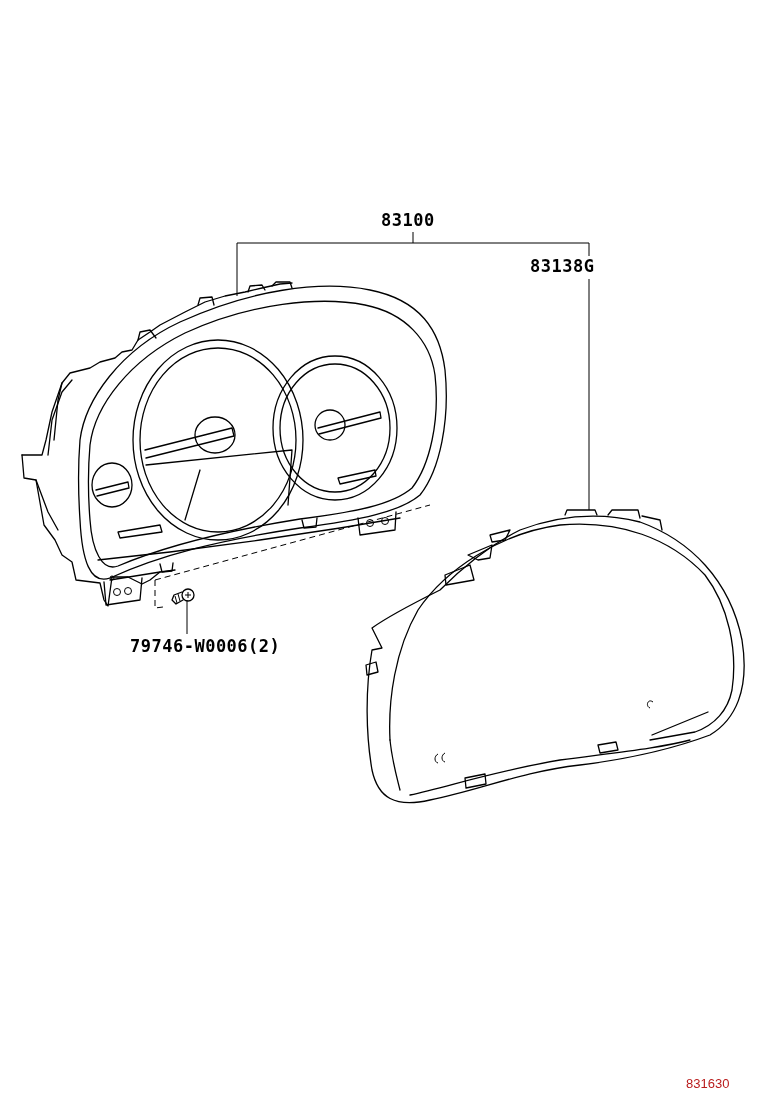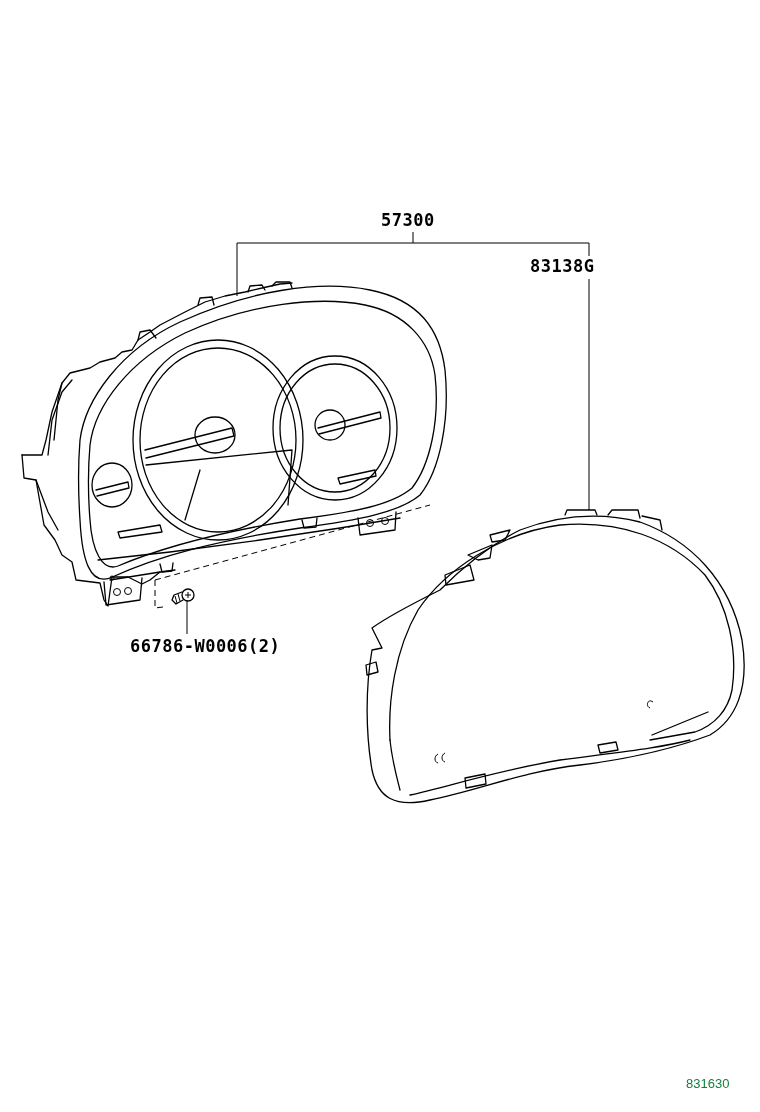--- a/index.html
+++ b/index.html
@@ -1,19 +1,19 @@
 <!DOCTYPE html>
 <html><head>
 <meta charset="utf-8">
 <style>
   html, body { margin: 0; padding: 0; background: #ffffff; }
   body { width: 760px; height: 1112px; position: relative; overflow: hidden; font-family: "DejaVu Sans Mono", "Liberation Mono", monospace; }
   .canvas { position: absolute; left: 0; top: 0; width: 760px; height: 1112px; }
   .label { position: absolute; font-family: "DejaVu Sans Mono", "Liberation Mono", monospace; font-weight: bold; color: #000; font-size: 17px; letter-spacing: 0.5px; white-space: nowrap; line-height: 1; }
-  .figno { position: absolute; font-family: "Liberation Sans", "DejaVu Sans", sans-serif; font-size: 13px; color: #15803d; white-space: nowrap; line-height: 1; }
+  .figno { position: absolute; font-family: "Liberation Sans", "DejaVu Sans", sans-serif; font-size: 13px; color: #b91c1c; white-space: nowrap; line-height: 1; }
   svg { position: absolute; left: 0; top: 0; }
   .ln { fill: none; stroke: #000; stroke-width: 1.3; stroke-linejoin: round; stroke-linecap: round; }
   .thin { fill: none; stroke: #000; stroke-width: 1; }
   .dash { fill: none; stroke: #000; stroke-width: 1; stroke-dasharray: 6 4; }
 </style>
 </head>
 <body>
 
 <div class="canvas">
 
@@ -112,18 +112,18 @@
       <path class="ln" d="M465,778 L485,774 L486,784 L466,788 Z"></path>
       <path class="ln" d="M598,745 L616,742 L618,750 L600,753 Z"></path>
       <path class="ln" d="M652,735 L708,712"></path>
 
       <path class="thin" d="M438,754 C434,756 434,762 438,763"></path>
       <path class="thin" d="M445,753 C441,755 441,761 445,762"></path>
       <path class="thin" d="M653,702 C648,698 645,706 650,708"></path>
     </g>
   </svg>
 
-  <div class="label" style="left:381px; top:212px;">57300</div>
+  <div class="label" style="left:381px; top:212px;">83100</div>
   <div class="label" style="left:530px; top:258px;">83138G</div>
-  <div class="label" style="left:130px; top:638px;">66786-W0006(2)</div>
+  <div class="label" style="left:130px; top:638px;">79746-W0006(2)</div>
   <div class="figno" style="left:686px; top:1077px;">831630</div>
 
 </div>
 
 </body></html>

